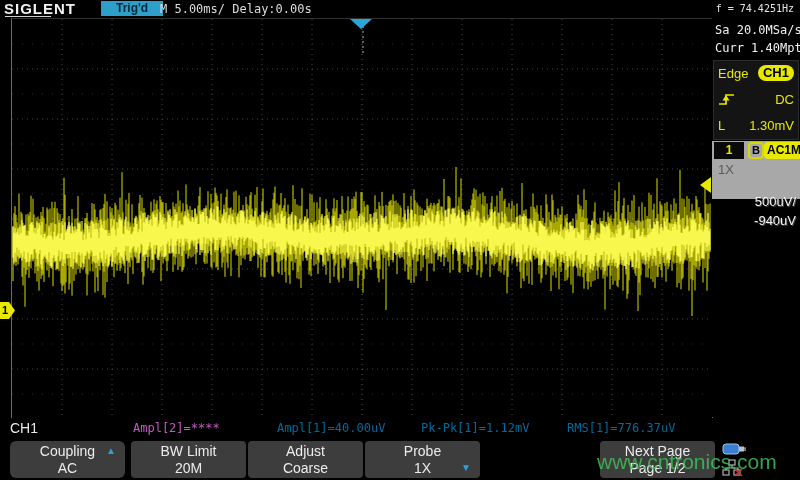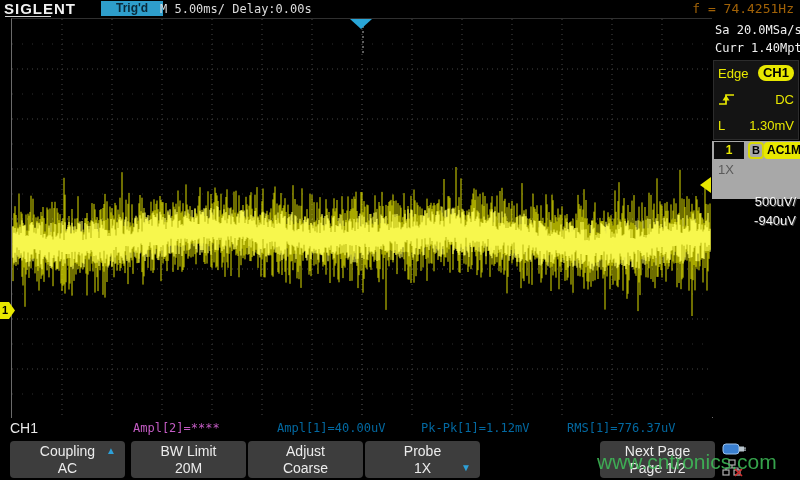--- a/index.html
+++ b/index.html
@@ -8,21 +8,21 @@
   .mono{font-family:"DejaVu Sans Mono",monospace;}
 
   
   #top-bar{position:absolute;left:0;top:0;width:800px;height:18px;background:#000;}
   #logo{position:absolute;left:4px;top:0px;color:#f2f2f2;font-weight:800;font-size:15px;
         letter-spacing:1px;line-height:17px;}
   #logo::after{content:"";position:absolute;left:1px;bottom:0px;width:46px;height:1px;background:#cfcfcf;}
   #trig-badge{position:absolute;left:101px;top:1px;background:#2e9ecb;color:#0a2a3a;
         font-weight:700;font-size:12px;padding:0 15px;line-height:15px;}
   #timebase{position:absolute;left:160px;top:2px;color:#dcdcdc;font-size:12px;line-height:14px;}
-  #freq-counter{position:absolute;right:6px;top:2px;color:#a16207;font-size:13px;line-height:14px;}
+  #freq-counter{position:absolute;right:6px;top:2px;color:#e5e5e5;font-size:10px;line-height:14px;}
 
   
   #grid-area{position:absolute;left:11px;top:18px;width:700px;height:399px;
              border-left:1px solid #6a6a6a;border-right:1px solid #6a6a6a;
              border-bottom:1px solid #8a8a8a;border-top:1px solid #303030;background:#000;}
   #wave-svg{position:absolute;left:0;top:0;}
   #trig-pos-marker{position:absolute;left:350px;top:19px;width:0;height:0;
              border-left:11px solid transparent;border-right:11px solid transparent;
              border-top:10px solid #29a6d8;}
   #ch1-ground-marker{position:absolute;left:0px;top:302px;width:15px;height:17px;
@@ -175,21 +175,21 @@
 
   <div id="meas-row">
     <span id="meas-ch">CH1</span>
     <span class="meas mono meas-magenta" style="left:133px;">Ampl[2]=****</span>
     <span class="meas mono meas-yellow" style="left:277px;">Ampl[1]=40.00uV</span>
     <span class="meas mono meas-yellow" style="left:421px;">Pk-Pk[1]=1.12mV</span>
     <span class="meas mono meas-yellow" style="left:567px;">RMS[1]=776.37uV</span>
   </div>
 
   <div id="menu-bar">
-    <div class="menu-btn" style="left:10px;">
+    <div class="menu-btn" style="left:10px;border-radius:6px;">
       <div class="btn-l1">Coupling</div>
       <div class="btn-l2">AC</div>
       <span class="btn-arrow arrow-up">▲</span>
     </div>
     <div class="menu-btn" style="left:131px;">
       <div class="btn-l1">BW Limit</div>
       <div class="btn-l2">20M</div>
     </div>
     <div class="menu-btn" style="left:248px;">
       <div class="btn-l1">Adjust</div>

